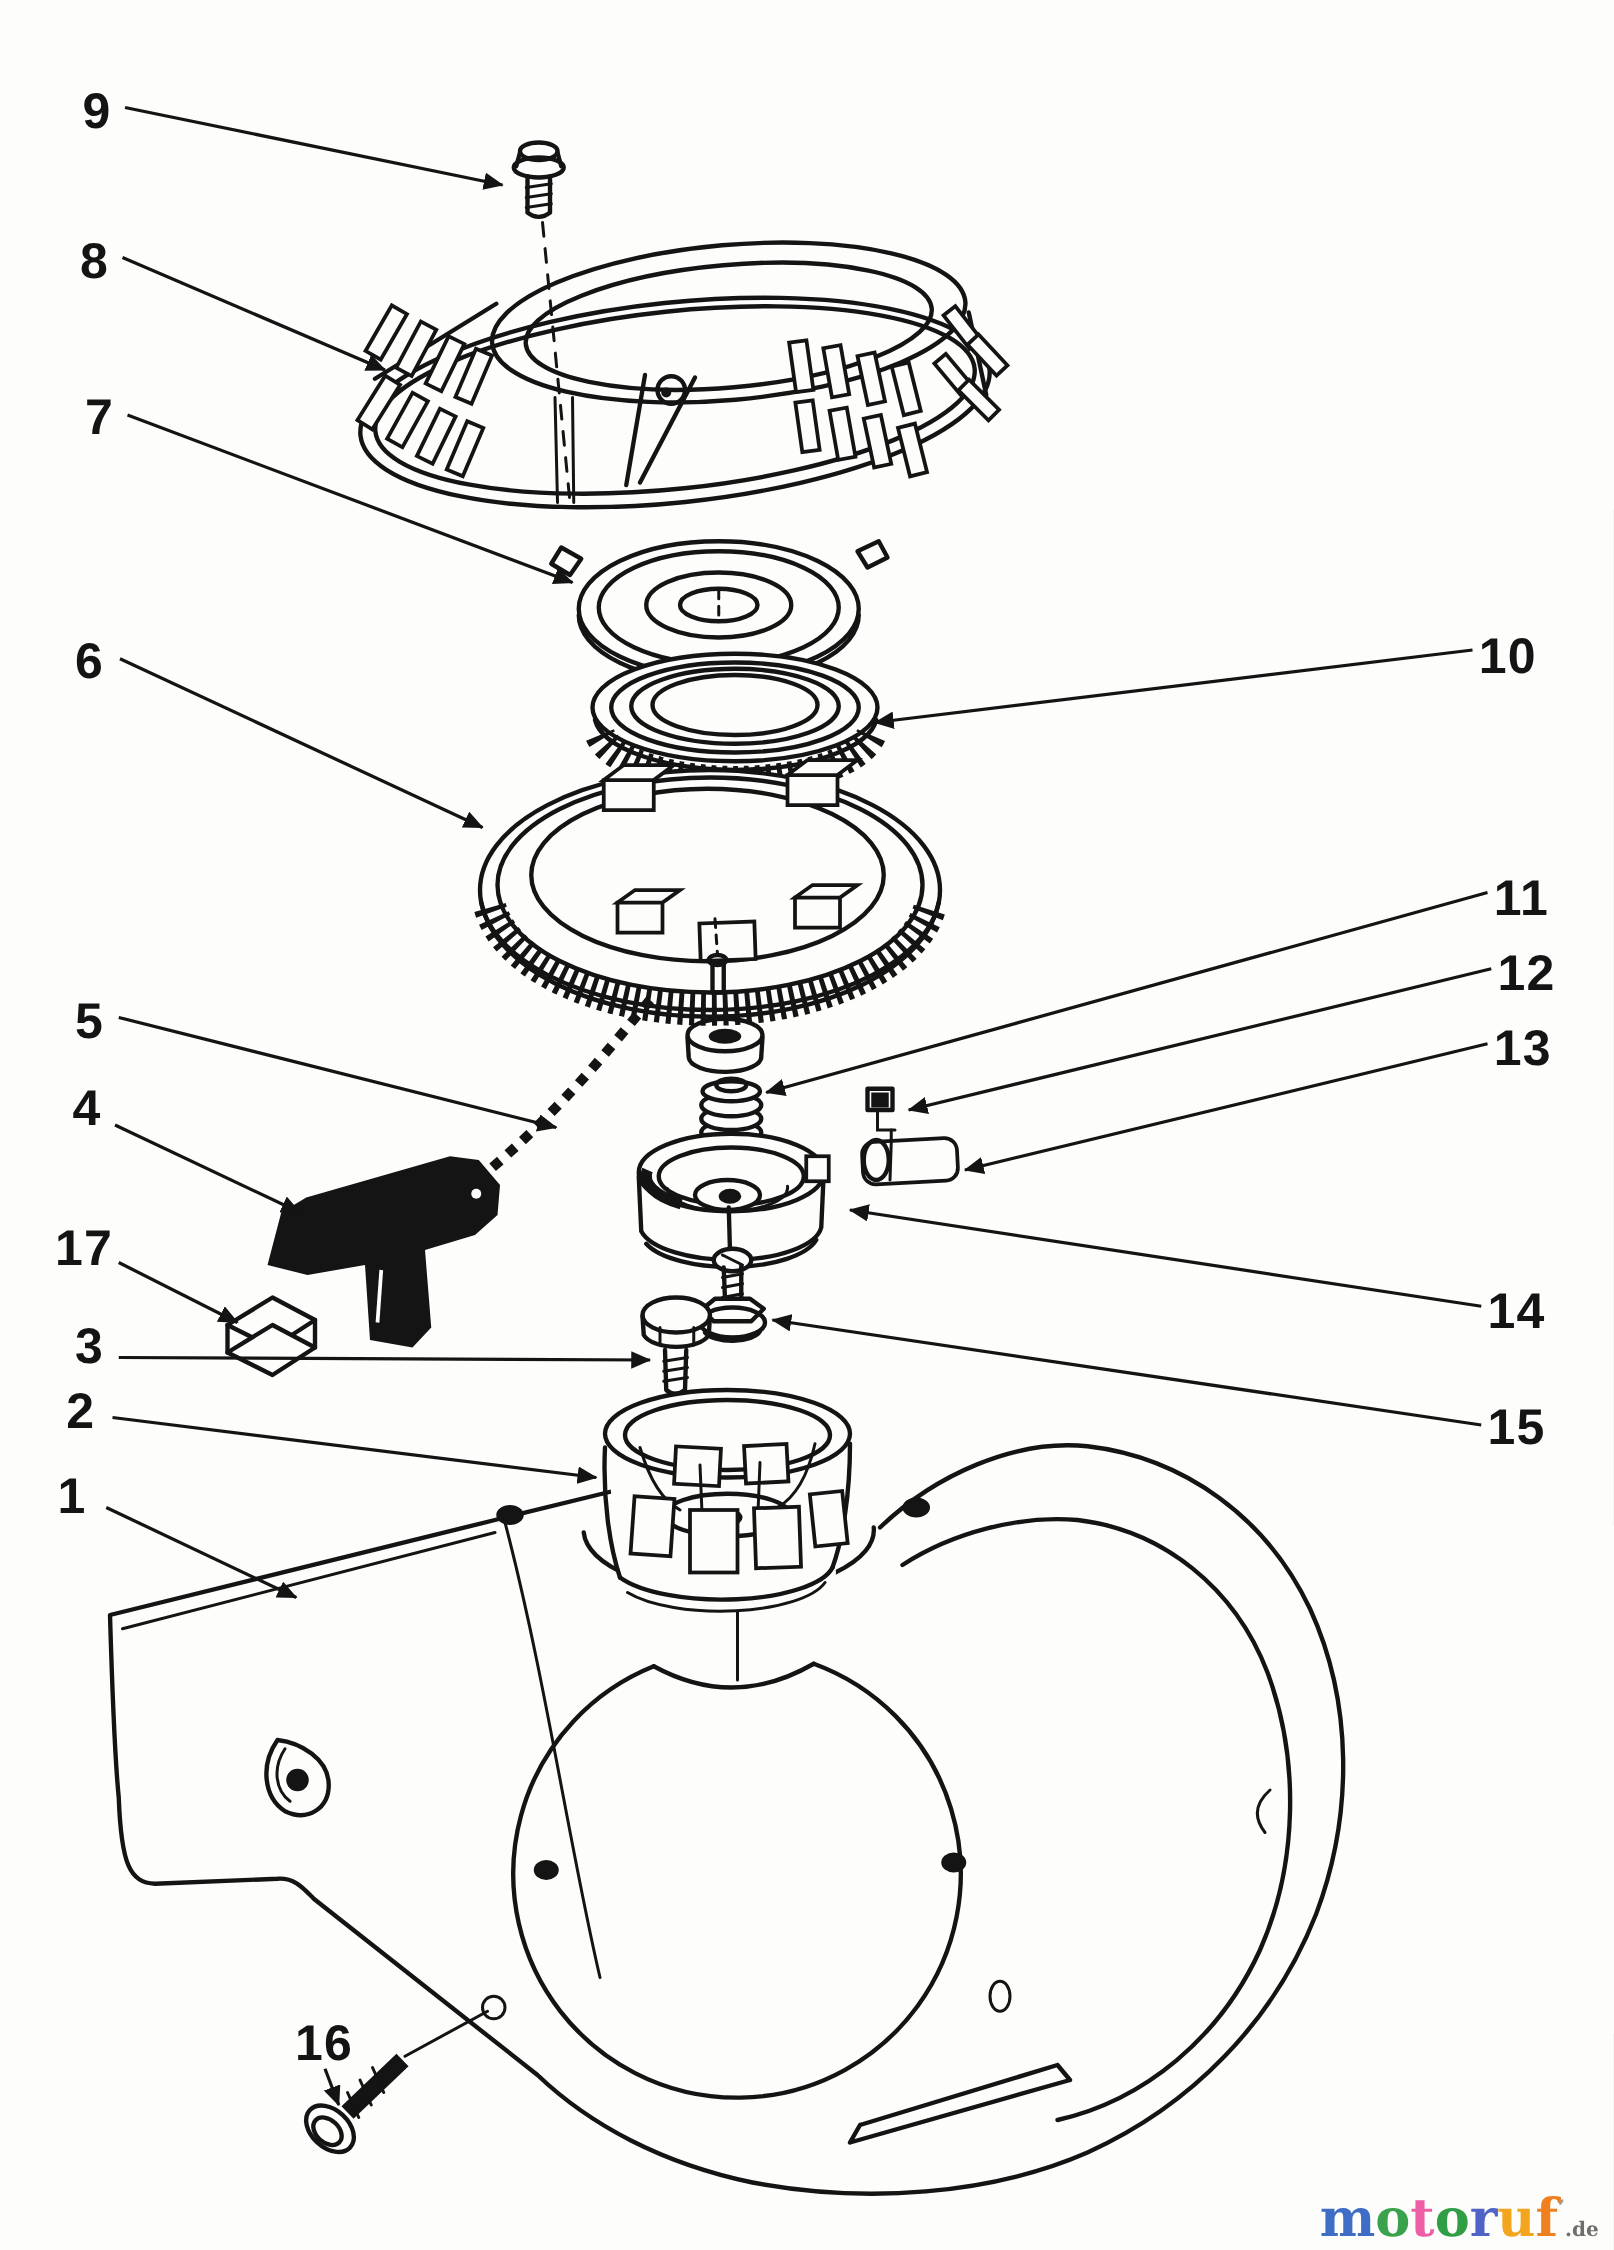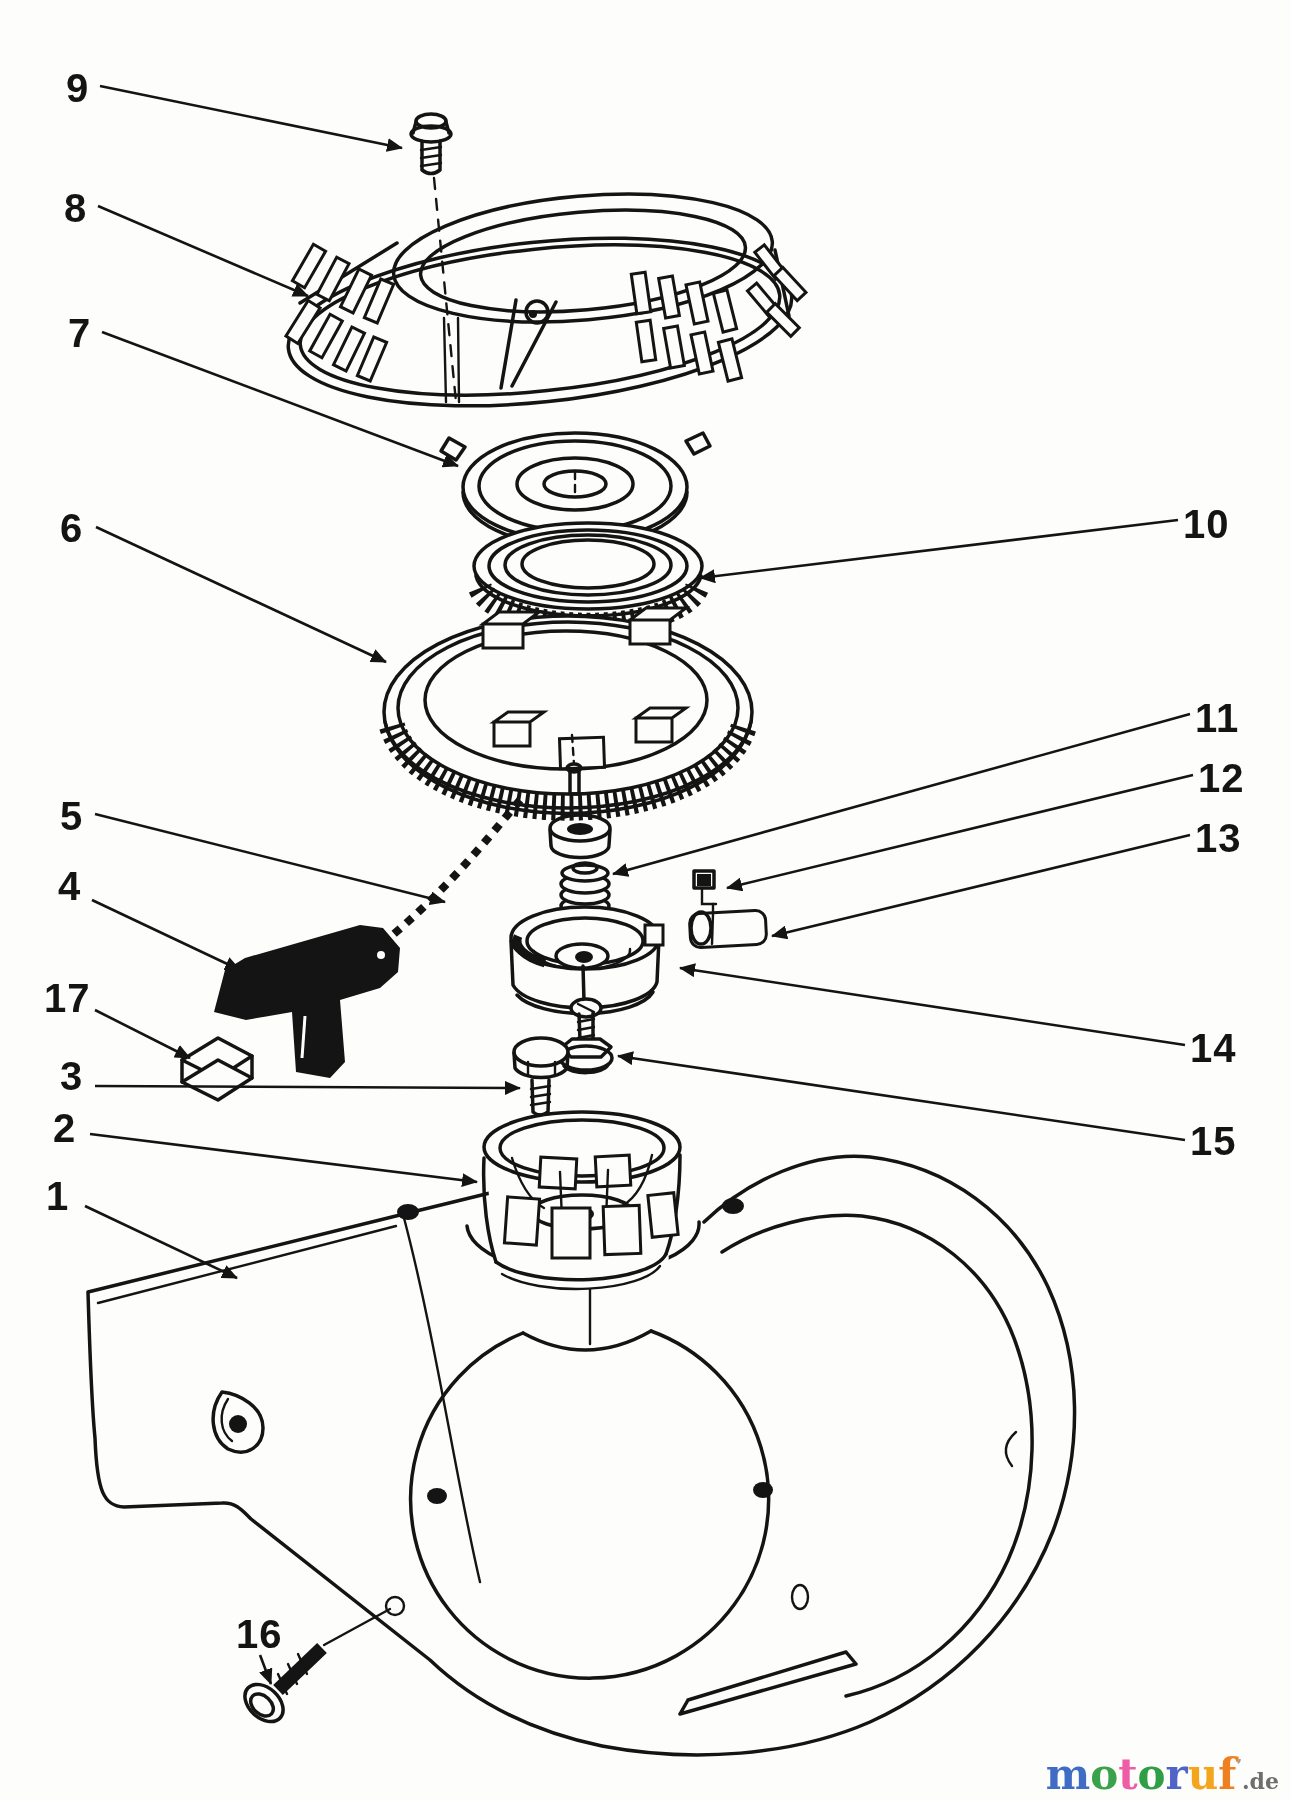--- a/index.html
+++ b/index.html
@@ -8,21 +8,21 @@
   svg{position:absolute;left:0;top:0;}
   .ln{stroke:#141414;fill:none;stroke-width:3.5;stroke-linecap:round;stroke-linejoin:round;}
   .ln2{stroke:#141414;fill:none;stroke-width:2.4;stroke-linecap:round;}
   .wht{fill:#fdfdfb;}
   .blk{fill:#141414;stroke:none;}
   .slot{fill:#fdfdfb;stroke:#141414;stroke-width:3;}
   .leader{stroke:#141414;stroke-width:2.6;fill:none;}
   .callout-num{font:bold 40px "Liberation Sans",sans-serif;fill:#141414;letter-spacing:1px;}
   #watermark{position:absolute;right:12px;bottom:4px;font-family:"DejaVu Serif",serif;
              font-weight:bold;font-size:42px;letter-spacing:0px;line-height:1;}
-  #watermark .suffix{font-size:22px;font-weight:bold;}
+  #watermark .suffix{font-size:16px;font-weight:bold;}
   #watermark .tick{font-size:16px;color:#9a9a9a;vertical-align:18px;}
 </style>
 </head>
 <body>
 
 <div id="page">
 <svg width="1291" height="1800" viewBox="0 0 1291 1800">
   <defs>
     <marker id="arr" markerUnits="userSpaceOnUse" markerWidth="18" markerHeight="14" refX="15" refY="7" orient="auto">
       <path d="M0,0 L16,7 L0,14 Z" fill="#141414"></path>

